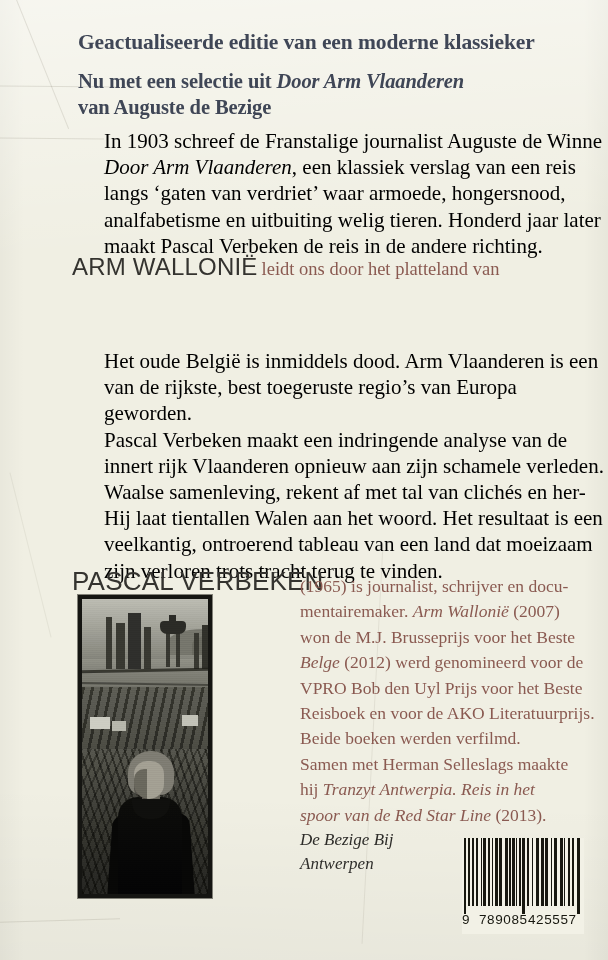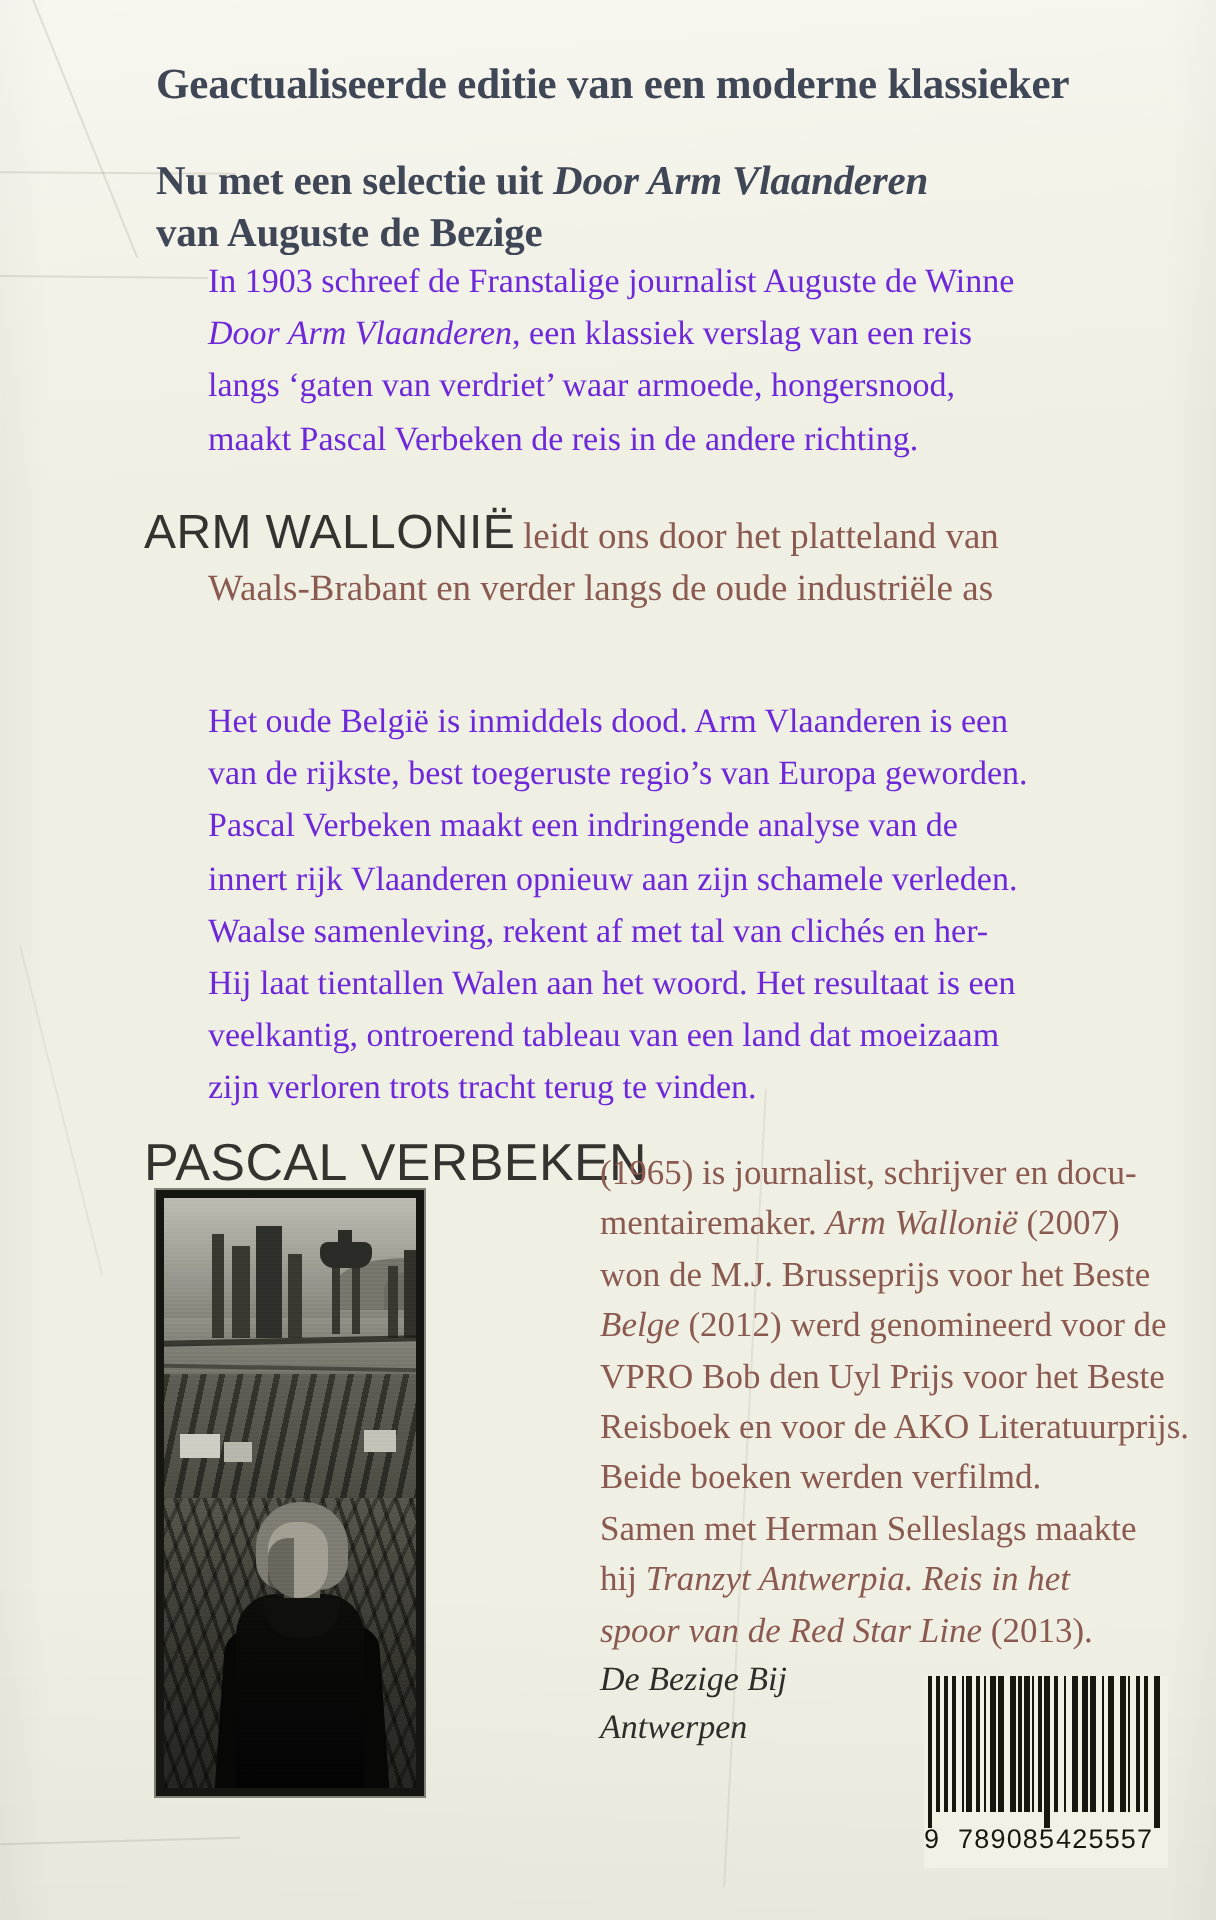--- a/index.html
+++ b/index.html
@@ -44,32 +44,32 @@
     left: 78px;
     top: 28px;
     width: 512px;
     color: #3f4656;
     font-size: 21.5px;
     line-height: 29px;
     font-weight: 700;
     letter-spacing: -0.1px;
   }
   .top-head .sub {
-    margin-top: 22px;
+    margin-top: 12px;
     font-size: 20.5px;
     line-height: 25.5px;
   }
   .top-head i { font-style: italic; }
 
   .body-col {
     position: absolute;
     left: 104px;
     width: 500px;
-    color: #6d28d9;
-    font-size: 17px;
+    color: #000000;
+    font-size: 21px;
     line-height: 26.2px;
   }
   .body-col i { font-style: italic; }
 
   #para-1 { top: 128px; }
   #para-2 { top: 348px; }
 
   .lead-line {
     position: absolute;
     left: 72px;
@@ -302,26 +302,26 @@
   <div class="sub">
     <span>Nu met een selectie uit </span><i>Door Arm Vlaanderen</i>
     <div>van Auguste de Bezige</div>
   </div>
 </div>
 
 <div class="body-col" id="para-1">
   <div>In 1903 schreef de Franstalige journalist Auguste de Winne</div>
   <div><i>Door Arm Vlaanderen</i><span>, een klassiek verslag van een reis</span></div>
   <div>langs ‘gaten van verdriet’ waar armoede, hongersnood,</div>
+  <div>analfabetisme en uitbuiting welig tieren. Honderd jaar later</div>
   <div>maakt Pascal Verbeken de reis in de andere richting.</div>
 </div>
 
 <div class="lead-line" id="lead-wallonie">
   <span class="caps">ARM WALLONIË</span><span class="rest">leidt ons door het platteland van</span>
-  <span class="cont">Waals-Brabant en verder langs de oude industriële as</span>
 </div>
 
 <div class="body-col" id="para-2">
   <div>Het oude België is inmiddels dood. Arm Vlaanderen is een</div>
   <div>van de rijkste, best toegeruste regio’s van Europa geworden.</div>
   <div>Pascal Verbeken maakt een indringende analyse van de</div>
   <div>innert rijk Vlaanderen opnieuw aan zijn schamele verleden.</div>
   <div>Waalse samenleving, rekent af met tal van clichés en her-</div>
   <div>Hij laat tientallen Walen aan het woord. Het resultaat is een</div>
   <div>veelkantig, ontroerend tableau van een land dat moeizaam</div>

